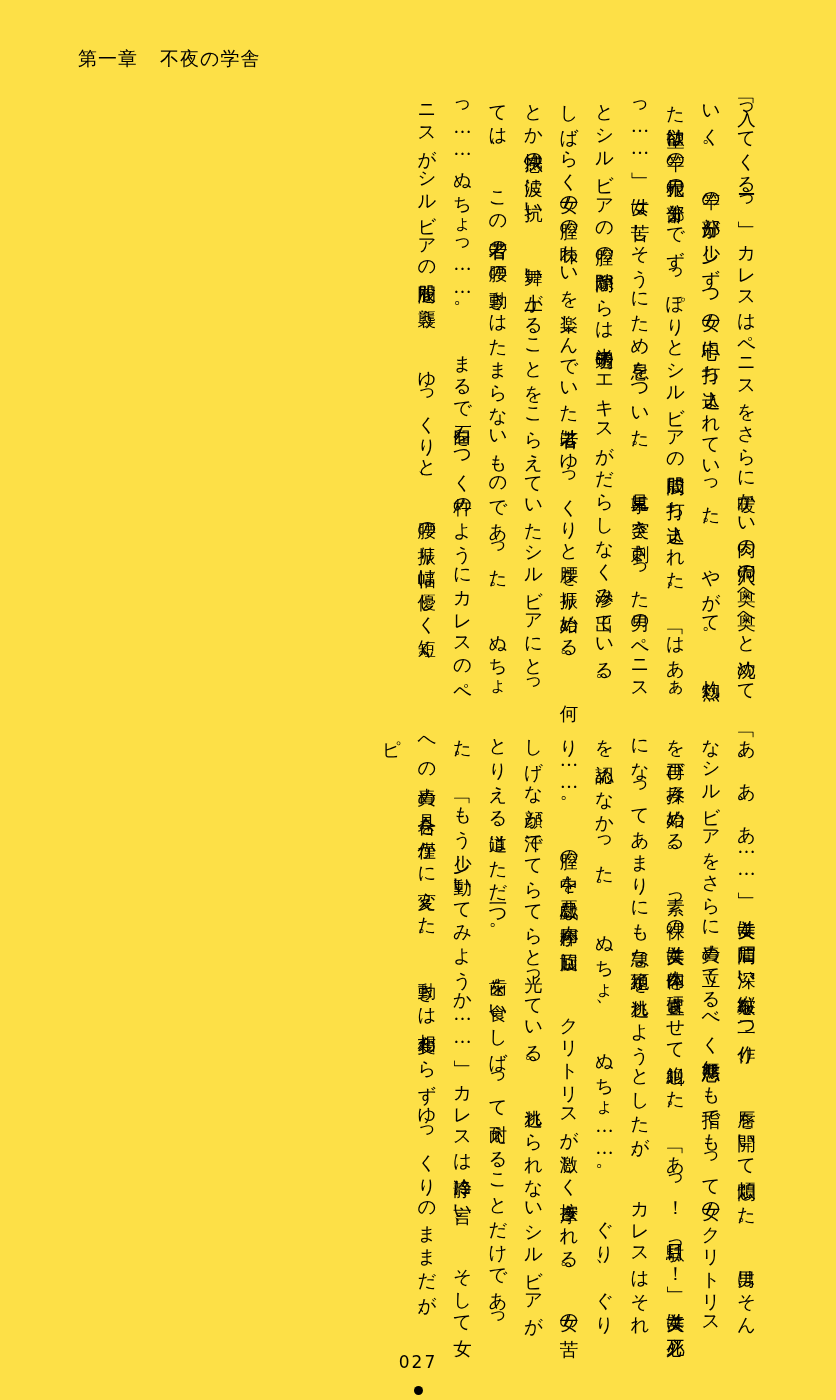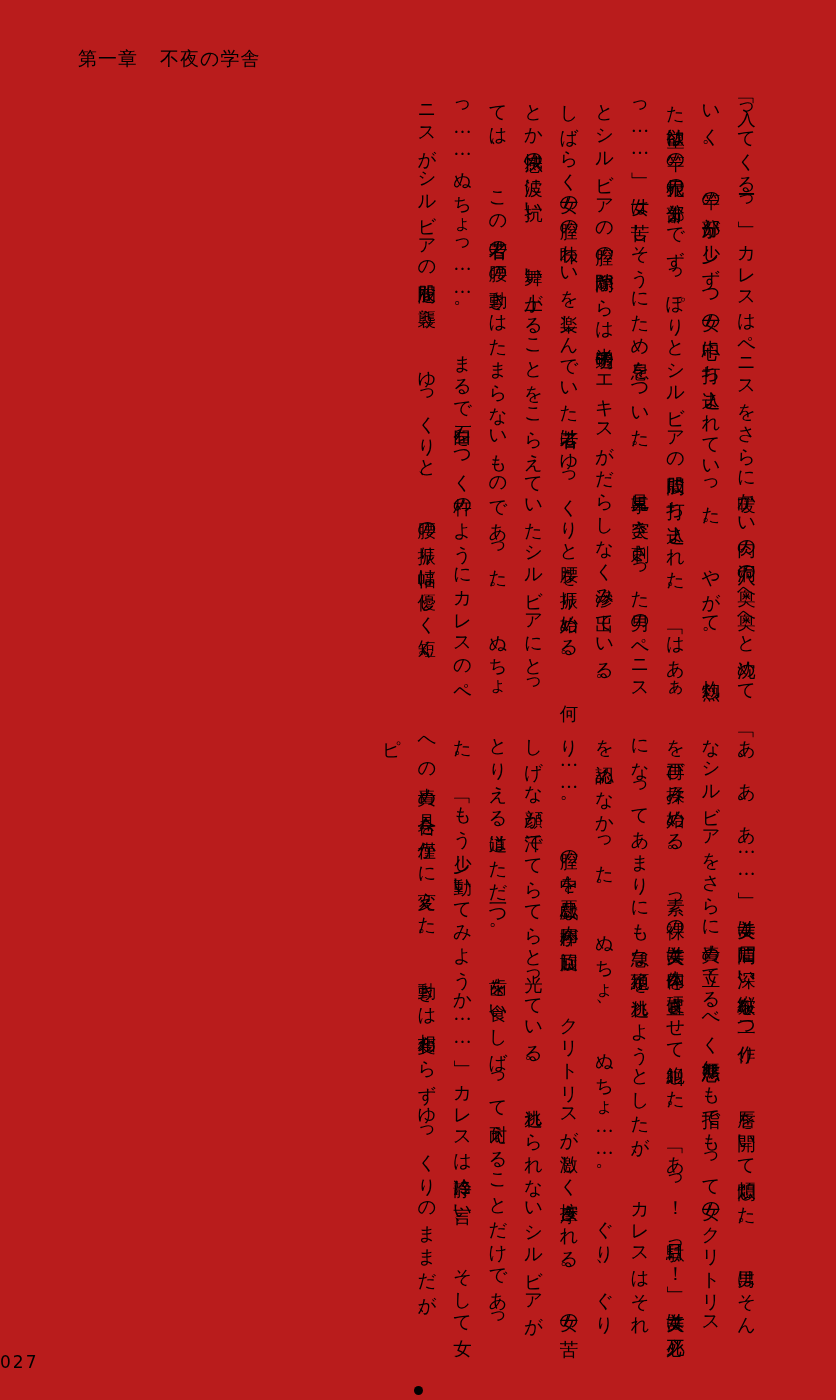--- a/index.html
+++ b/index.html
@@ -14,21 +14,21 @@
     font-family: "DejaVu Serif", "Liberation Serif", serif;
     color: #000000;
     overflow: hidden;
   }
 
   .page {
     position: absolute;
     left: 0; top: 0;
     width: 836px;
     height: 1400px;
-    background: #b91c1c;
+    background: #fde047;
   }
 
   
   .running-head {
     position: absolute;
     left: 78px;
     top: 46px;
     font-size: 19px;
     letter-spacing: 1px;
     white-space: nowrap;
@@ -63,20 +63,21 @@
     height: 600px;
     width: 580px;
   }
 
   
   .page-number {
     position: absolute;
     left: 0;
     right: 0;
     top: 1352px;
+    text-align: center;
     font-size: 17px;
     letter-spacing: 2px;
     font-family: "DejaVu Sans", "Liberation Sans", sans-serif;
   }
 
   .page-dot {
     position: absolute;
     left: 50%;
     top: 1386px;
     width: 9px;

